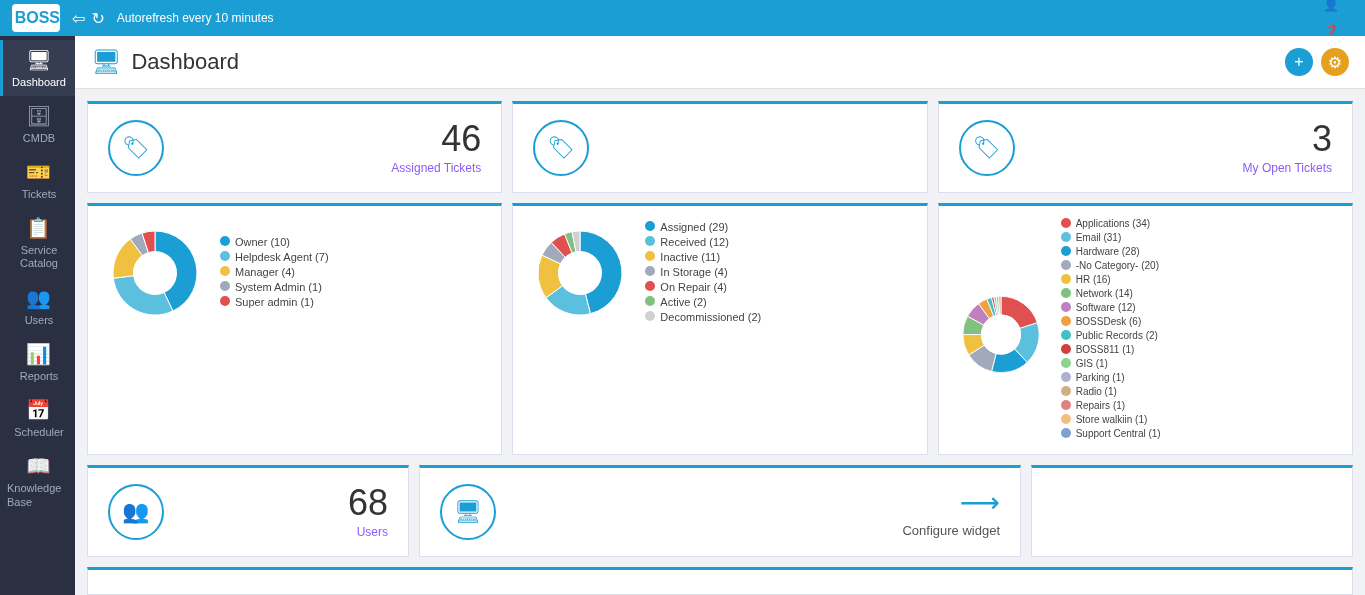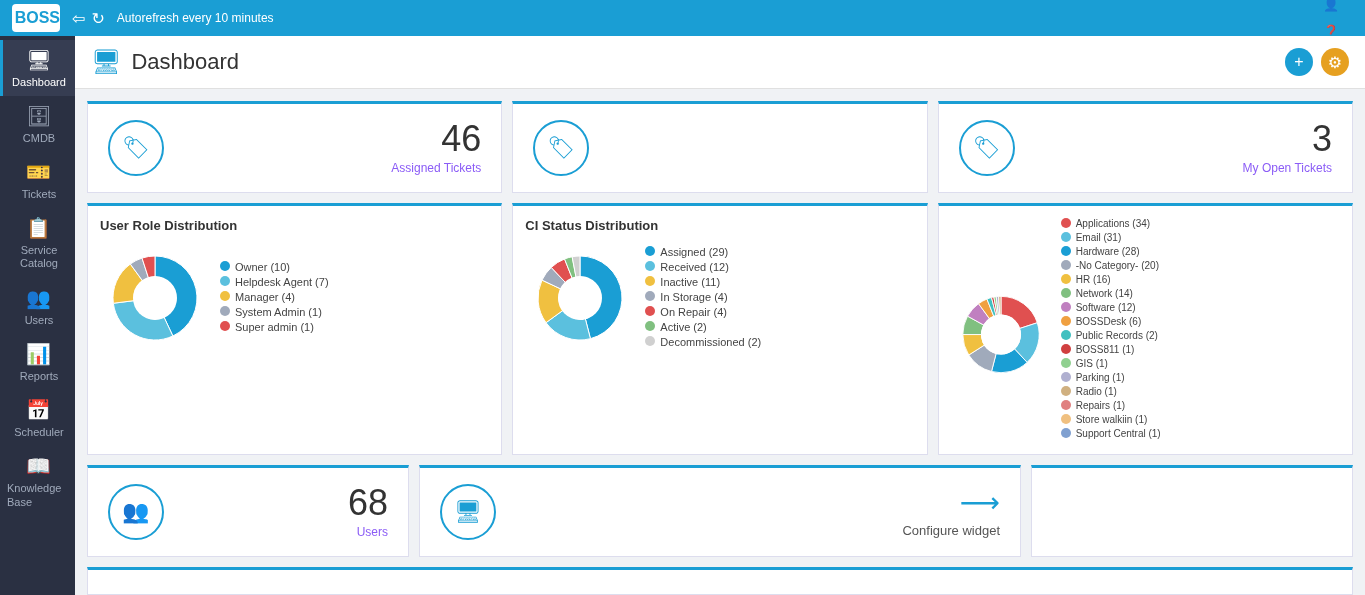--- a/index.html
+++ b/index.html
@@ -250,21 +250,20 @@
           <div class="stat-info">
             <div class="stat-number">3</div>
             <div class="stat-label">My Open Tickets</div>
           </div>
         </div>
       </div>
 
       <div class="charts-row">
 
         <div class="chart-card">
-          <h3>User Role Distribution</h3>
           <div class="pie-container">
             <svg width="110" height="110" viewBox="0 0 110 110">
               <g id="donut1">
                   <path d="M 55 13 A 42 42 0 0 1 72.88273024573306 93.00273620357282 L 63.94136512286653 74.00136810178641 A 21 21 0 0 0 55 34 Z" fill="#1a9ed4" stroke="white" stroke-width="1"></path>
                   <path d="M 72.88273024573306 93.00273620357282 A 42 42 0 0 1 13.331182544791936 60.26399580970079 L 34.16559127239597 57.631997904850394 A 21 21 0 0 0 63.94136512286653 74.00136810178641 Z" fill="#5bc0de" stroke="white" stroke-width="1"></path>
                   <path d="M 13.331182544791936 60.26399580970079 A 42 42 0 0 1 30.313019403716122 21.02128623625221 L 42.65650970185806 38.010643118126104 A 21 21 0 0 0 34.16559127239597 57.631997904850394 Z" fill="#f0c040" stroke="white" stroke-width="1"></path>
                   <path d="M 30.313019403716122 21.02128623625221 A 42 42 0 0 1 42.0212862362522 15.055626315603554 L 48.5106431181261 35.02781315780177 A 21 21 0 0 0 42.65650970185806 38.010643118126104 Z" fill="#a0aabb" stroke="white" stroke-width="1"></path>
                   <path d="M 42.0212862362522 15.055626315603554 A 42 42 0 0 1 54.99999999999999 13 L 54.99999999999999 34 A 21 21 0 0 0 48.5106431181261 35.02781315780177 Z" fill="#e05050" stroke="white" stroke-width="1"></path>
                 </g>
               <circle cx="55" cy="55" r="22" fill="white"></circle>
@@ -288,21 +287,20 @@
                 </div>
               <div class="legend-item">
                   <span class="legend-dot" style="background:#e05050"></span>
                   <span>Super admin (1)</span>
                 </div>
             </div>
           </div>
         </div>
 
         <div class="chart-card">
-          <h3>CI Status Distribution</h3>
           <div class="pie-container">
             <svg width="110" height="110" viewBox="0 0 110 110">
               <g id="donut2">
                   <path d="M 55 13 A 42 42 0 0 1 65.4449752609239 95.68049276740251 L 60.22248763046195 75.34024638370126 A 21 21 0 0 0 55 34 Z" fill="#1a9ed4" stroke="white" stroke-width="1"></path>
                   <path d="M 65.4449752609239 95.68049276740251 A 42 42 0 0 1 21.02128623625221 79.68698059628387 L 38.010643118126104 67.34349029814194 A 21 21 0 0 0 60.22248763046195 75.34024638370126 Z" fill="#5bc0de" stroke="white" stroke-width="1"></path>
                   <path d="M 21.02128623625221 79.68698059628387 A 42 42 0 0 1 16.997263796427184 37.11726975426695 L 35.99863189821359 46.05863487713347 A 21 21 0 0 0 38.010643118126104 67.34349029814194 Z" fill="#f0c040" stroke="white" stroke-width="1"></path>
                   <path d="M 16.997263796427184 37.11726975426695 A 42 42 0 0 1 26.249021550995078 24.383317648300714 L 40.62451077549754 39.69165882415036 A 21 21 0 0 0 35.99863189821359 46.05863487713347 Z" fill="#a0aabb" stroke="white" stroke-width="1"></path>
                   <path d="M 26.249021550995078 24.383317648300714 A 42 42 0 0 1 39.538768787243534 15.94938759269344 L 47.26938439362176 35.47469379634672 A 21 21 0 0 0 40.62451077549754 39.69165882415036 Z" fill="#e05050" stroke="white" stroke-width="1"></path>
                   <path d="M 39.538768787243534 15.94938759269344 A 42 42 0 0 1 47.129984787399565 13.743935469395076 L 51.06499239369978 34.371967734697535 A 21 21 0 0 0 47.26938439362176 35.47469379634672 Z" fill="#80c080" stroke="white" stroke-width="1"></path>
                   <path d="M 47.129984787399565 13.743935469395076 A 42 42 0 0 1 54.99999999999999 13 L 54.99999999999999 34 A 21 21 0 0 0 51.06499239369978 34.371967734697535 Z" fill="#d0d0d0" stroke="white" stroke-width="1"></path>

